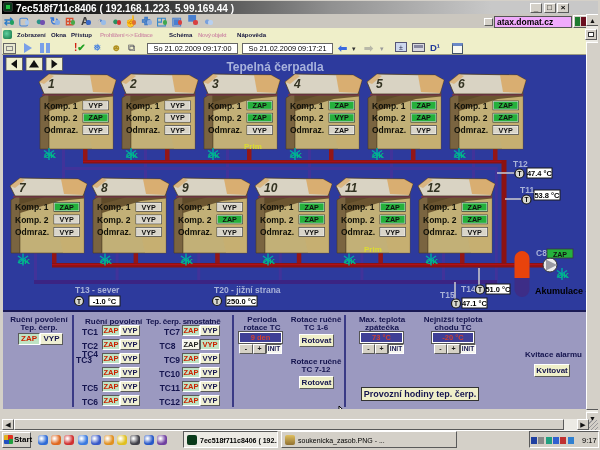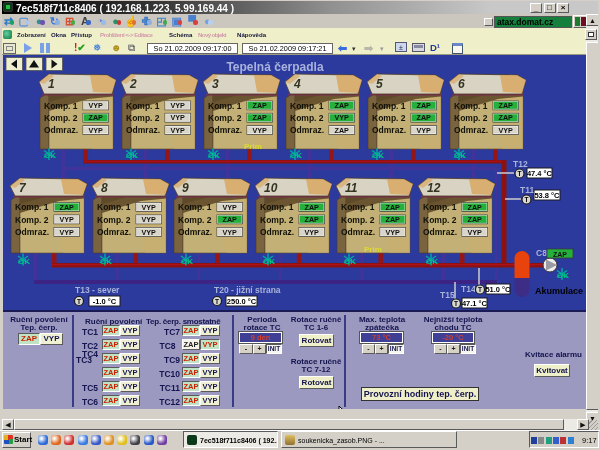--- a/index.html
+++ b/index.html
@@ -37,21 +37,21 @@
 <div class="a" style="left:147.2px;top:20px;width:4.5px;height:4.5px;background:#90b0e0;border-radius:2px"></div>
 <div class="a" style="left:155.0px;top:14.5px;width:13px;height:13px;font-size:11px;line-height:13px;text-align:center;color:#3888c8;font-weight:bold">◰</div>
 <div class="a" style="left:162.5px;top:20px;width:4.5px;height:4.5px;background:#40a850;border-radius:2px"></div>
 <div class="a" style="left:170.3px;top:14.5px;width:13px;height:13px;font-size:11px;line-height:13px;text-align:center;color:#4a80d0;font-weight:bold">▣</div>
 <div class="a" style="left:177.8px;top:20px;width:4.5px;height:4.5px;background:#d84040;border-radius:2px"></div>
 <div class="a" style="left:185.6px;top:14.5px;width:13px;height:13px;font-size:11px;line-height:13px;text-align:center;color:#4a80d0;font-weight:bold">▀</div>
 <div class="a" style="left:193.1px;top:20px;width:4.5px;height:4.5px;background:#d84040;border-radius:2px"></div>
 <div class="a" style="left:200.9px;top:14.5px;width:13px;height:13px;font-size:11px;line-height:13px;text-align:center;color:#78a0dc;font-weight:bold">●</div>
 <div class="a" style="left:208.4px;top:20px;width:4.5px;height:4.5px;background:#b8d0f0;border-radius:2px"></div>
 <div class="a raised" style="left:484px;top:18px;width:9px;height:8px;background:#D4D0C8"></div>
-<div class="a" style="left:494px;top:15.5px;width:78px;height:12px;background:#15803d;border:1px solid #555;font-size:8.5px;font-weight:bold;padding-left:2px;line-height:10px">atax.domat.cz</div>
+<div class="a" style="left:494px;top:15.5px;width:78px;height:12px;background:#f0abfc;border:1px solid #555;font-size:8.5px;font-weight:bold;padding-left:2px;line-height:10px">atax.domat.cz</div>
 <div class="a raised" style="left:573px;top:15px;width:14px;height:13px;background:#D4D0C8"></div>
 <div class="a" style="left:575px;top:17px;width:5px;height:9px;background:#1F7A30"></div>
 <div class="a" style="left:581px;top:17px;width:5px;height:9px;background:#6A1020"></div>
 <div class="a" style="left:2px;top:28px;width:596px;height:13px;background:#EFEFC9"></div>
 <div class="a" style="left:3px;top:30px;width:9px;height:9px;background:radial-gradient(circle at 40% 40%,#60d0a0,#107040);border-radius:2px"></div>
 <div class="a" style="left:17px;top:30.5px;font-size:6.1px;font-weight:bold;color:#16163E;letter-spacing:0px;white-space:nowrap">Zobrazení</div>
 <div class="a" style="left:51px;top:30.5px;font-size:6.1px;font-weight:bold;color:#16163E;letter-spacing:0px;white-space:nowrap">Okna</div>
 <div class="a" style="left:71px;top:30.5px;font-size:6.1px;font-weight:bold;color:#16163E;letter-spacing:0px;white-space:nowrap">Přístup</div>
 <div class="a" style="left:100px;top:30.5px;font-size:6.1px;font-weight:bold;color:#D29AAA;letter-spacing:-0.5px;white-space:nowrap">Prohlížení &lt;-&gt; Editace</div>
 <div class="a" style="left:169px;top:30.5px;font-size:6.1px;font-weight:bold;color:#16163E;letter-spacing:0px;white-space:nowrap">Schéma</div>

